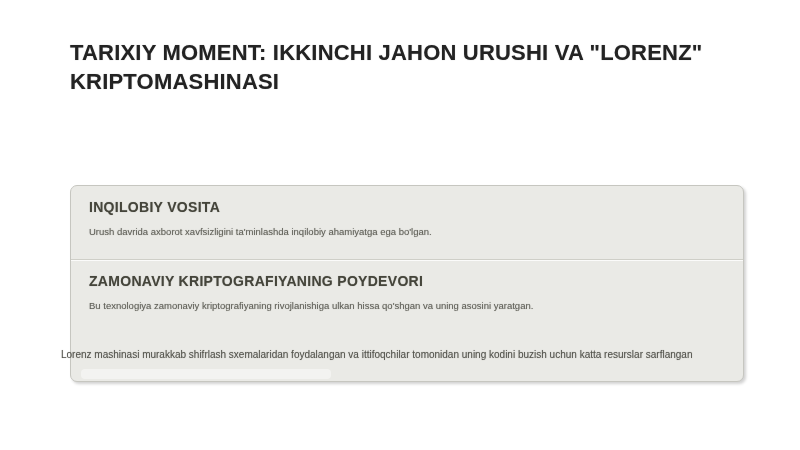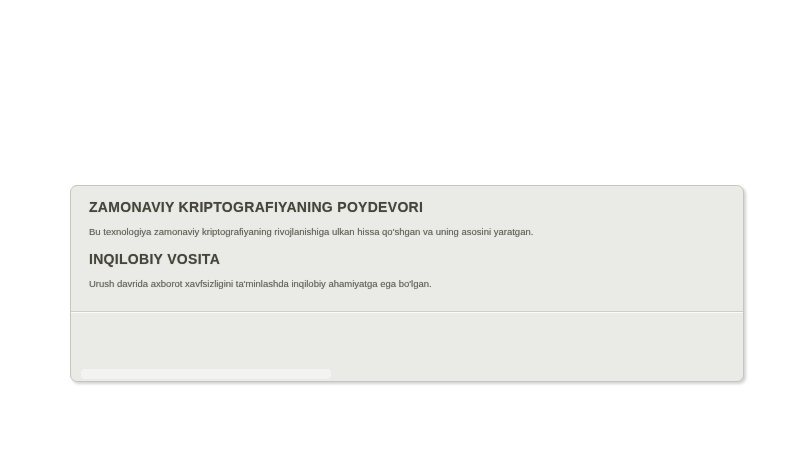--- a/index.html
+++ b/index.html
@@ -101,30 +101,32 @@
     color: #55554e;
     text-shadow: 0 0 1px rgba(85,85,78,0.45);
     z-index: 2;
   }
 </style>
 </head>
 <body>
 
 <div class="slide">
 
+  <h1 class="page-title">TARIXIY MOMENT: IKKINCHI JAHON URUSHI VA "LORENZ" KRIPTOMASHINASI</h1>
 
 
   <div class="info-card">
+
+    <section class="card-section first">
+      <h2 class="section-heading">INQILOBIY VOSITA</h2>
+      <p class="section-body">Urush davrida axborot xavfsizligini ta'minlashda inqilobiy ahamiyatga ega bo'lgan.</p>
+    </section>
 
     <section class="card-section">
       <h2 class="section-heading">ZAMONAVIY KRIPTOGRAFIYANING POYDEVORI</h2>
       <p class="section-body">Bu texnologiya zamonaviy kriptografiyaning rivojlanishiga ulkan hissa qo'shgan va uning asosini yaratgan.</p>
     </section>
 
-    <section class="card-section first">
-      <h2 class="section-heading">INQILOBIY VOSITA</h2>
-      <p class="section-body">Urush davrida axborot xavfsizligini ta'minlashda inqilobiy ahamiyatga ega bo'lgan.</p>
-    </section>
-
   </div>
 
+  <p class="footnote">Lorenz mashinasi murakkab shifrlash sxemalaridan foydalangan va ittifoqchilar tomonidan uning kodini buzish uchun katta resurslar sarflangan</p>
 
 </div>
 
 </body></html>

